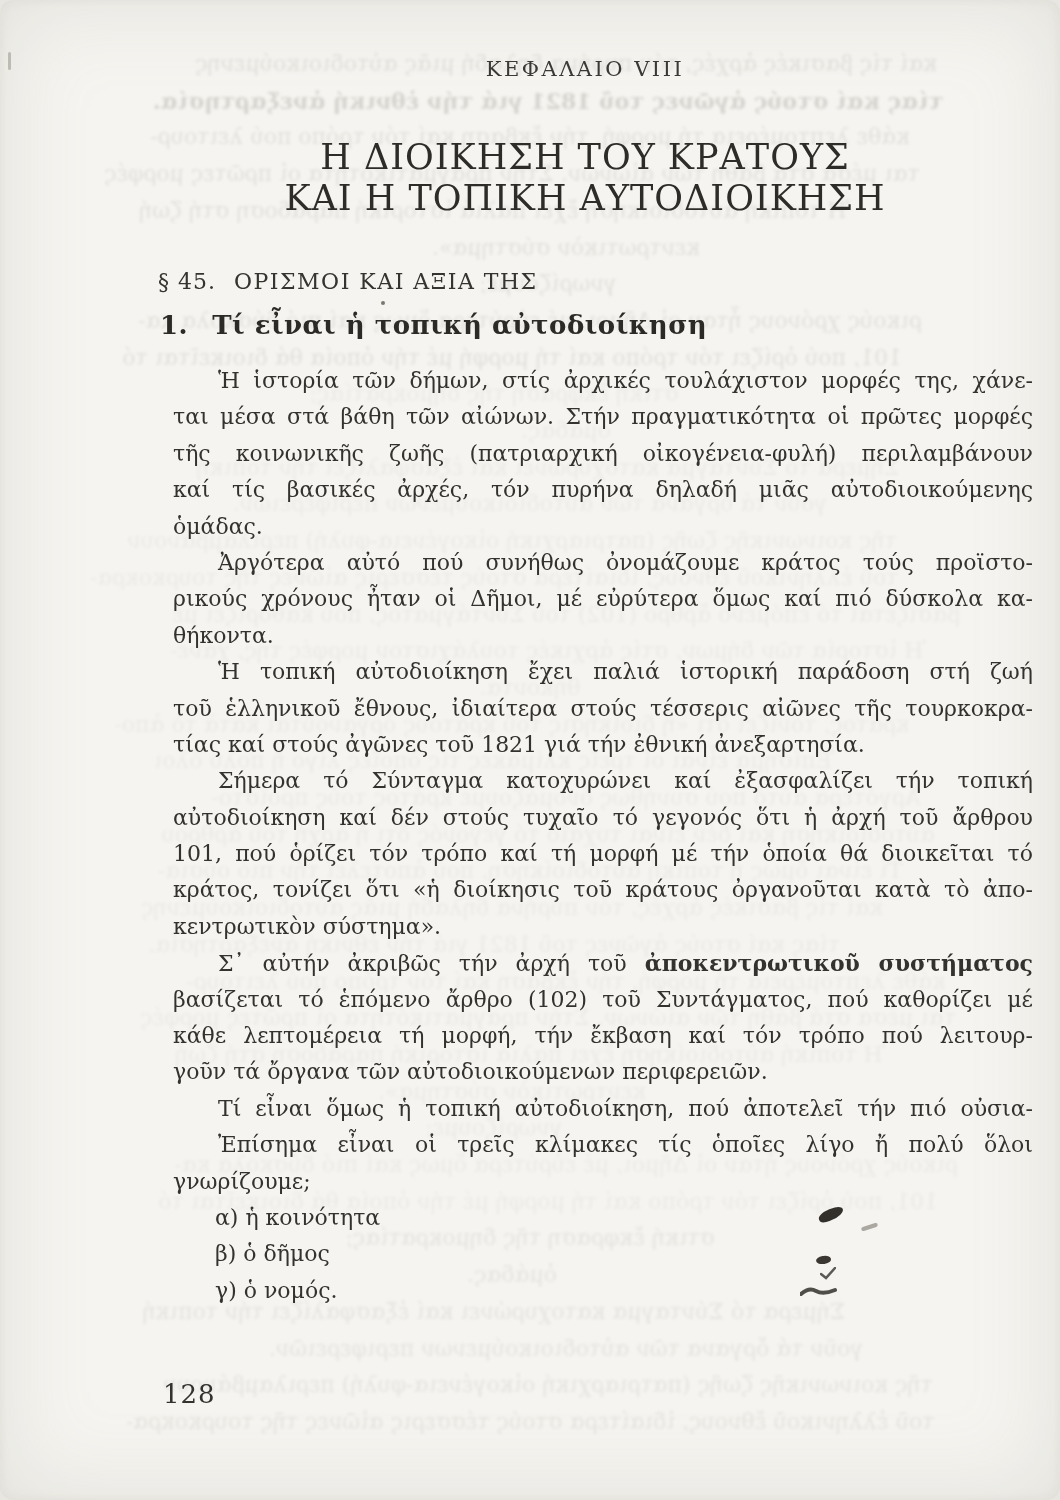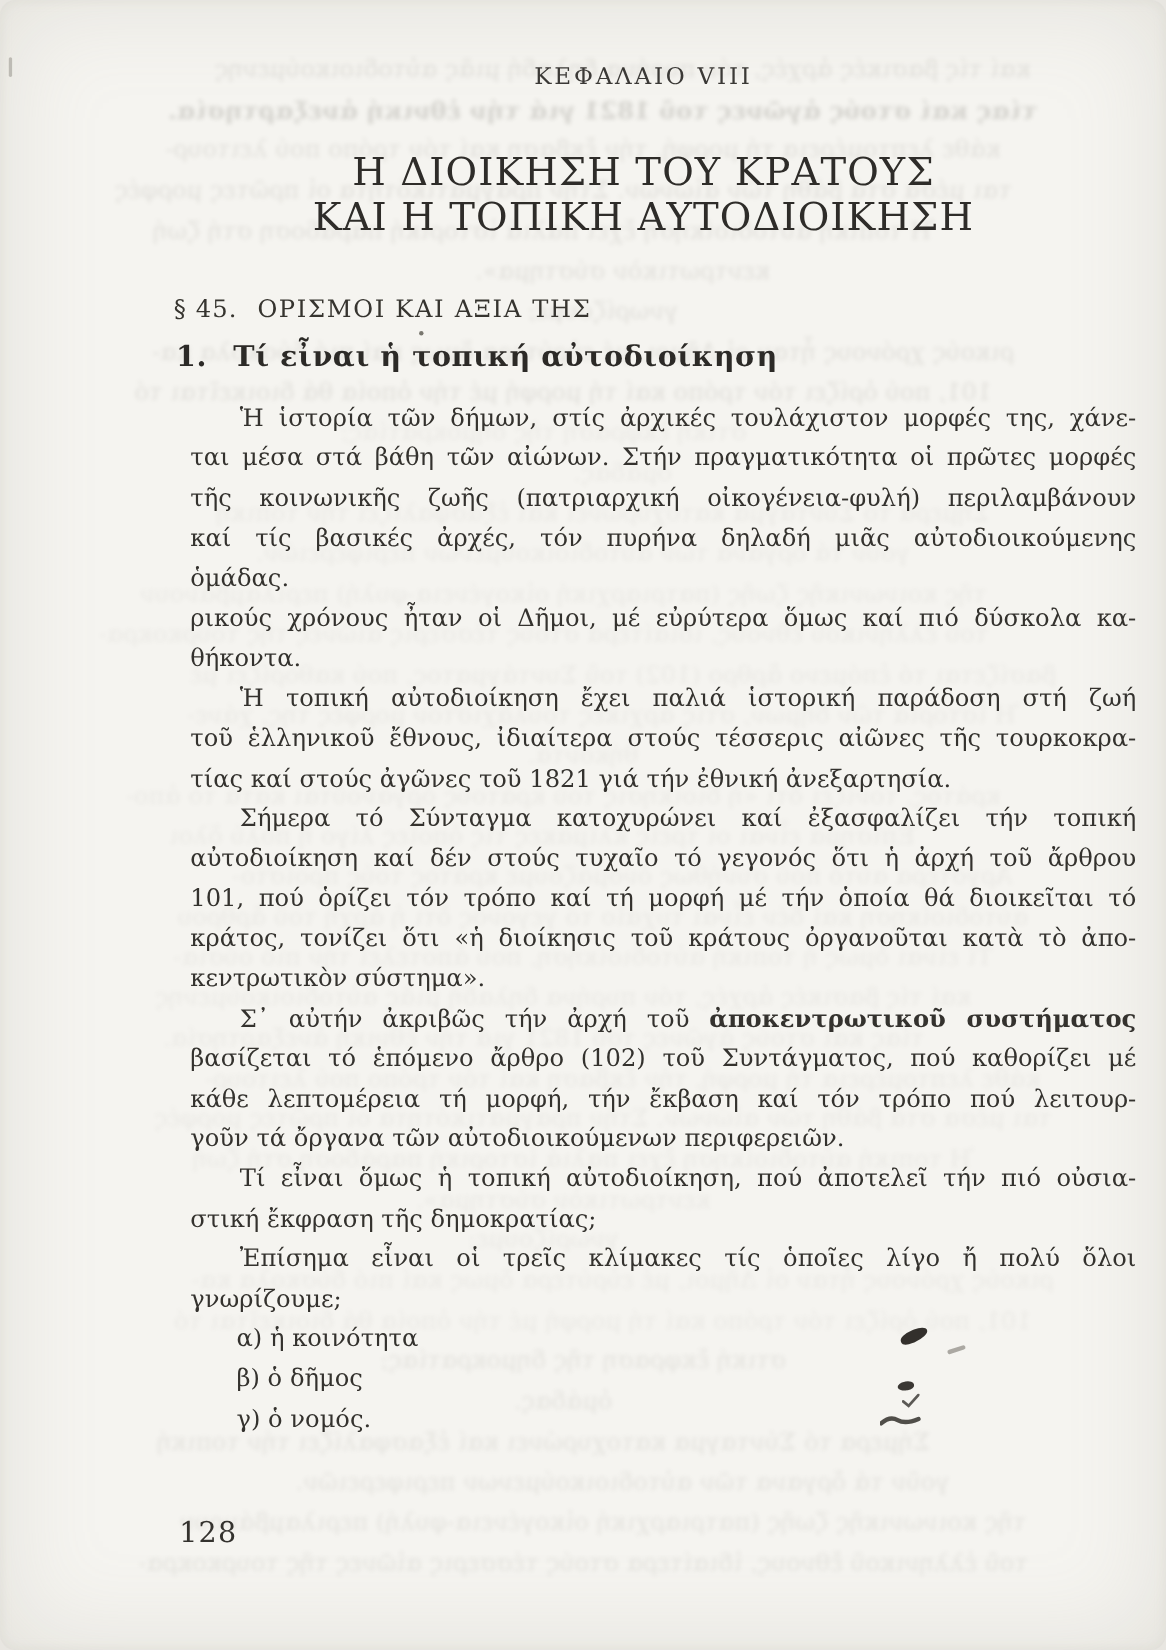--- a/index.html
+++ b/index.html
@@ -107,36 +107,36 @@
   <div class="subheading">
     <span class="num">1.</span><span>Τί εἶναι ἡ τοπική αὐτοδιοίκηση</span>
   </div>
 
   <div class="body-flow" id="body-flow">
       <div class="line indent">Ἡ ἱστορία τῶν δήμων, στίς ἀρχικές τουλάχιστον μορφές της, χάνε-</div>
       <div class="line ">ται μέσα στά βάθη τῶν αἰώνων. Στήν πραγματικότητα οἱ πρῶτες μορφές</div>
       <div class="line ">τῆς κοινωνικῆς ζωῆς (πατριαρχική οἰκογένεια-φυλή) περιλαμβάνουν</div>
       <div class="line ">καί τίς βασικές ἀρχές, τόν πυρήνα δηλαδή μιᾶς αὐτοδιοικούμενης</div>
       <div class="line pl">ὁμάδας.</div>
+      <div class="line indent">Ἀργότερα αὐτό πού συνήθως ὀνομάζουμε κράτος τούς προϊστο-</div>
       <div class="line ">ρικούς χρόνους ἦταν οἱ Δῆμοι, μέ εὐρύτερα ὅμως καί πιό δύσκολα κα-</div>
       <div class="line pl">θήκοντα.</div>
       <div class="line indent">Ἡ τοπική αὐτοδιοίκηση ἔχει παλιά ἱστορική παράδοση στή ζωή</div>
       <div class="line ">τοῦ ἑλληνικοῦ ἔθνους, ἰδιαίτερα στούς τέσσερις αἰῶνες τῆς τουρκοκρα-</div>
       <div class="line pl">τίας καί στούς ἀγῶνες τοῦ 1821 γιά τήν ἐθνική ἀνεξαρτησία.</div>
       <div class="line indent">Σήμερα τό Σύνταγμα κατοχυρώνει καί ἐξασφαλίζει τήν τοπική</div>
       <div class="line ">αὐτοδιοίκηση καί δέν στούς τυχαῖο τό γεγονός ὅτι ἡ ἀρχή τοῦ ἄρθρου</div>
       <div class="line ">101, πού ὁρίζει τόν τρόπο καί τή μορφή μέ τήν ὁποία θά διοικεῖται τό</div>
       <div class="line ">κράτος, τονίζει ὅτι «ἡ διοίκησις τοῦ κράτους ὀργανοῦται κατὰ τὸ ἀπο-</div>
       <div class="line pl">κεντρωτικὸν σύστημα».</div>
       <div class="line indent"><span>Σ᾽ αὐτήν ἀκριβῶς τήν ἀρχή τοῦ </span><span class="bold">ἀποκεντρωτικοῦ συστήματος</span></div>
       <div class="line ">βασίζεται τό ἑπόμενο ἄρθρο (102) τοῦ Συντάγματος, πού καθορίζει μέ</div>
       <div class="line ">κάθε λεπτομέρεια τή μορφή, τήν ἔκβαση καί τόν τρόπο πού λειτουρ-</div>
       <div class="line pl">γοῦν τά ὄργανα τῶν αὐτοδιοικούμενων περιφερειῶν.</div>
       <div class="line indent">Τί εἶναι ὅμως ἡ τοπική αὐτοδιοίκηση, πού ἀποτελεῖ τήν πιό οὐσια-</div>
-      <div class="line pl">στική ἔκφραση τῆς δημοκρατίας;</div>
       <div class="line indent">Ἐπίσημα εἶναι οἱ τρεῖς κλίμακες τίς ὁποῖες λίγο ἤ πολύ ὅλοι</div>
       <div class="line pl">γνωρίζουμε;</div>
       <div class="line list pl">α) ἡ κοινότητα</div>
       <div class="line list pl">β) ὁ δῆμος</div>
       <div class="line list pl">γ) ὁ νομός.</div>
     </div>
 
   <div class="pagenum">128</div>
 
   <div class="artifact ink-blob-1"></div>

